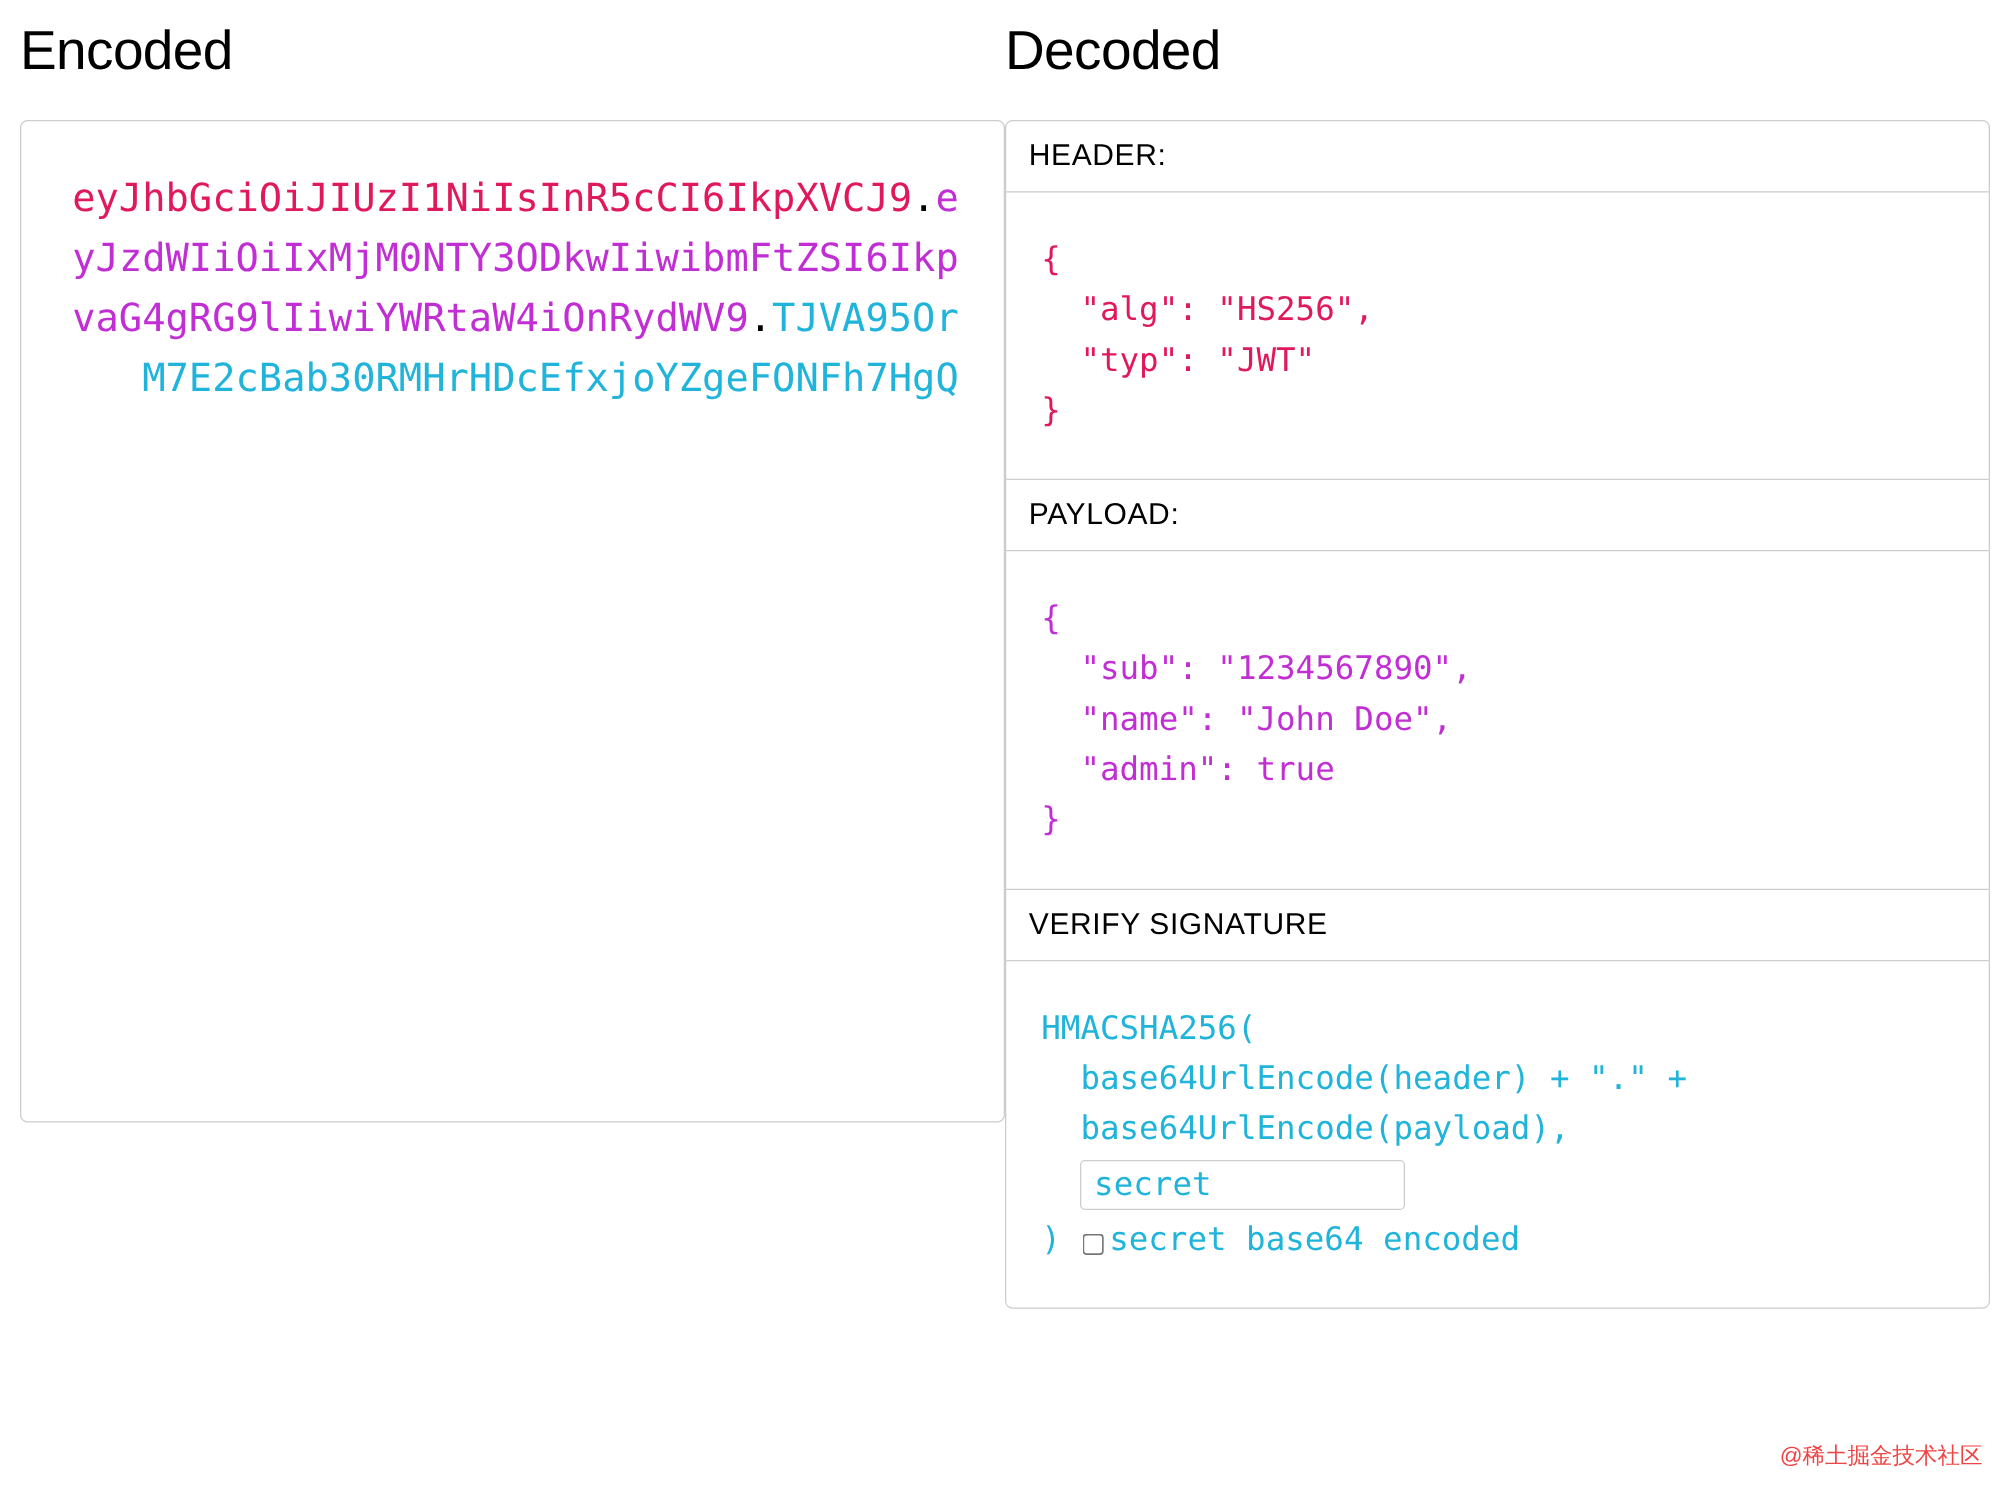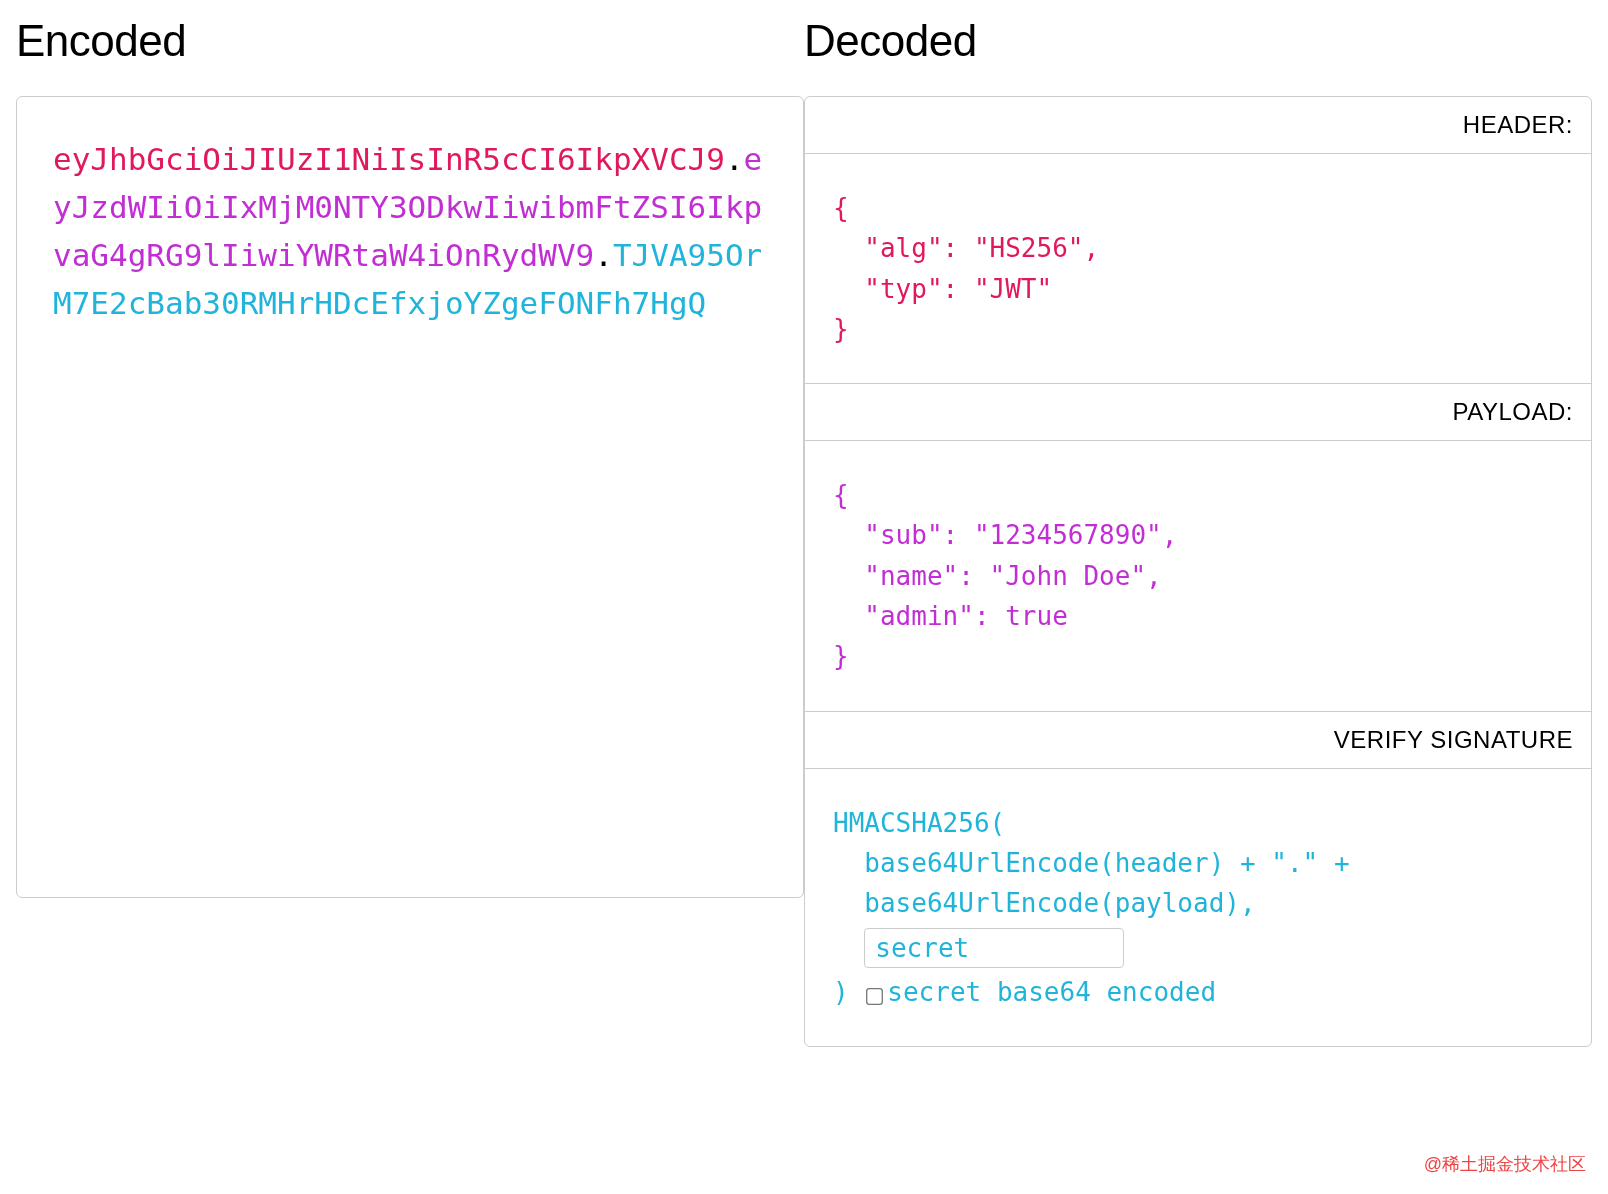--- a/index.html
+++ b/index.html
@@ -30,32 +30,32 @@
     border-radius: 6px;
   }
   .encoded-box {
     padding: 38px 36px;
     font-family: ui-monospace, "SFMono-Regular", Menlo, Consolas, monospace;
     font-size: 31px;
     line-height: 1.55;
     word-break: break-all;
     white-space: normal;
     min-height: 800px;
+    text-align: right;
   }
   .encoded-box .seg-header { color: #e0195b; }
   .encoded-box .seg-payload { color: #c12fd4; }
   .encoded-box .seg-sig { color: #21b4db; }
   .encoded-box .seg-dot { color: #000; }
 
   .section-label {
     padding: 14px 18px;
     font-size: 24px;
     letter-spacing: 0.5px;
     border-bottom: 1px solid #ccc;
-    text-align: right;
   }
   .section-body {
     padding: 34px 28px;
     font-family: ui-monospace, "SFMono-Regular", Menlo, Consolas, monospace;
     font-size: 26px;
     line-height: 1.55;
     white-space: pre;
   }
   .section + .section { border-top: 1px solid #ccc; }
 

